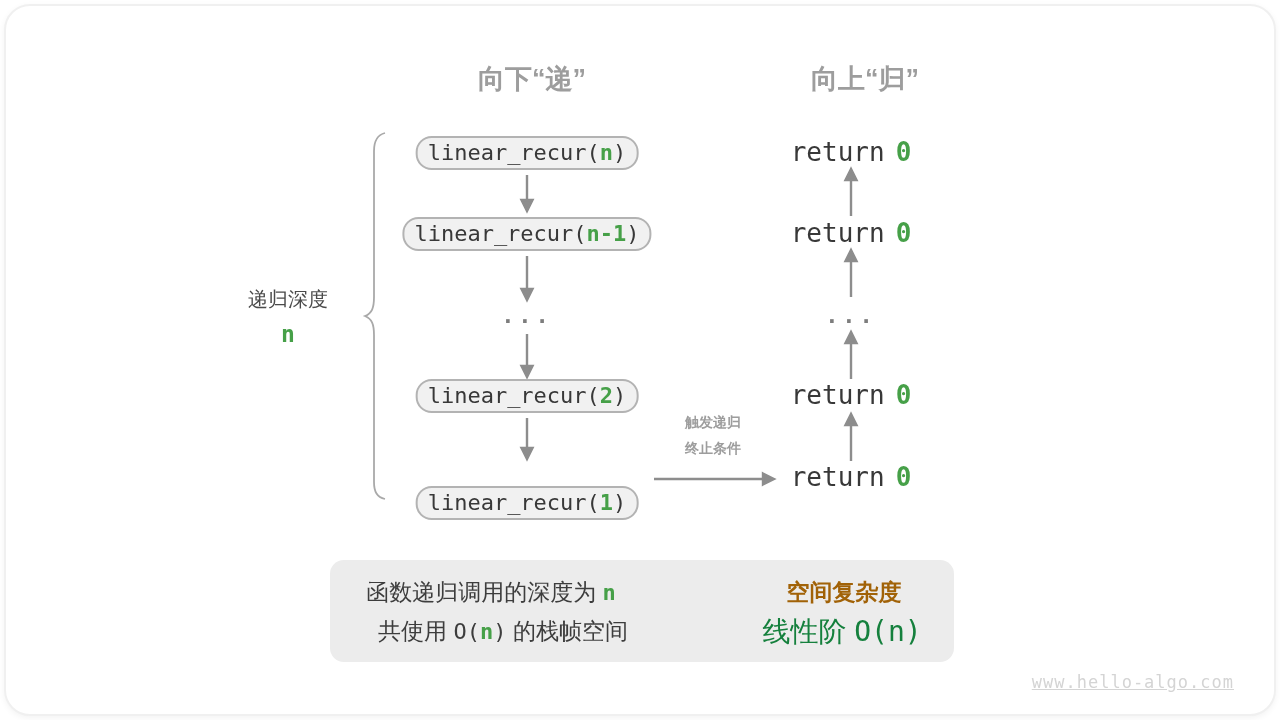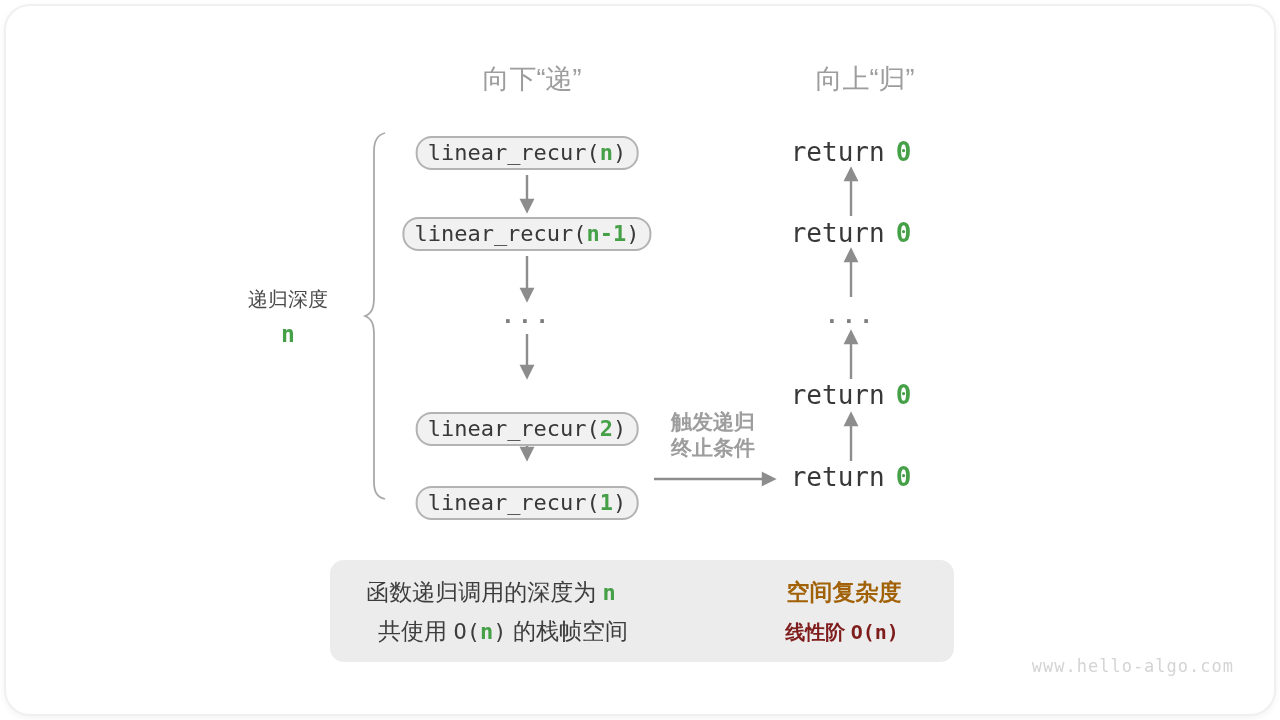--- a/index.html
+++ b/index.html
@@ -6,50 +6,51 @@
   body{width:1280px;height:720px;position:relative;font-family:"Liberation Sans",sans-serif;}
   .canvas{
     position:absolute;left:4px;top:4px;width:1272px;height:712px;
     background:#ffffff;border:2px solid #f0f0f0;border-radius:26px;
     box-shadow:0 2px 6px rgba(0,0,0,0.05);box-sizing:border-box;overflow:hidden;
   }
   .abs{position:absolute;}
   .cx{transform:translateX(-50%);}
   .mono{font-family:"DejaVu Sans Mono","Liberation Mono",monospace;}
   .g{color:#46a048;font-weight:bold;}
-  .hdr{font-size:27px;font-weight:normal;color:#9d9d9d;white-space:nowrap;}
+  .hdr{font-size:27px;font-weight:bold;color:#9d9d9d;white-space:nowrap;}
   .depth-label{font-size:20px;color:#4a4a4a;white-space:nowrap;}
   .depth-value{font-size:23px;}
   .call-box{
     left:521px;background:#f1f1f1;border:2px solid #b3b3b3;border-radius:16px;
     padding:1px 10px;font-size:22px;line-height:28px;color:#383838;white-space:nowrap;
     font-family:"DejaVu Sans Mono","Liberation Mono",monospace;box-sizing:border-box;
   }
   .ret{
     left:845px;font-size:26px;line-height:27px;color:#383838;white-space:nowrap;
     font-family:"DejaVu Sans Mono","Liberation Mono",monospace;
   }
   .ret .g{margin-left:11px;}
   .dots{
     font-size:22px;font-weight:bold;color:#7d7d7d;letter-spacing:4px;line-height:24px;
     font-family:"DejaVu Sans Mono","Liberation Mono",monospace;
   }
   .trigger{
-    font-size:21px;font-weight:bold;color:#9d9d9d;line-height:26px;text-align:center;white-space:nowrap;
+    font-size:14px;font-weight:bold;color:#9d9d9d;line-height:26px;text-align:center;white-space:nowrap;
   }
   .summary-box{
     left:324px;top:554px;width:624px;height:102px;background:#ececec;border-radius:14px;
   }
   .sum-line{font-size:23px;color:#3d3d3d;white-space:nowrap;line-height:27px;}
   .sum-line .mono{font-size:22px;}
   .sum-title{font-size:23px;font-weight:bold;color:#a16207;white-space:nowrap;line-height:27px;}
-  .sum-result{font-size:20px;font-weight:bold;color:#7f1d1d;white-space:nowrap;line-height:28px;}
+  .sum-result{font-size:28px;font-weight:normal;color:#15803d;white-space:nowrap;line-height:28px;}
   .watermark{
-    right:40px;bottom:38px;font-size:17px;color:#d4d4d4;letter-spacing:1px;
+    right:40px;bottom:22px;font-size:17px;color:#d4d4d4;letter-spacing:1px;
     font-family:"DejaVu Sans Mono","Liberation Mono",monospace;
+    text-decoration:underline;
   }
   svg.connectors{position:absolute;left:0;top:0;width:1276px;height:716px;pointer-events:none;}
 </style>
 </head>
 <body>
 
 <div class="canvas">
 
   <svg class="connectors" viewBox="0 0 1276 716">
 
@@ -91,21 +92,21 @@
 
   <div class="abs cx hdr" style="left:526px;top:55px;">向下“递”</div>
   <div class="abs cx hdr" style="left:851px;top:55px;margin-left:8px;">向上“归”</div>
 
   <div class="abs cx depth-label" style="left:282px;top:280px;">递归深度</div>
   <div class="abs cx depth-value mono g" style="left:282px;top:315px;">n</div>
 
   <div class="abs cx call-box" style="top:130px;"><span>linear_recur(</span><span class="g">n</span><span>)</span></div>
   <div class="abs cx call-box" style="top:211px;"><span>linear_recur(</span><span class="g">n-1</span><span>)</span></div>
   <div class="abs cx dots" style="left:521px;top:298px;">...</div>
-  <div class="abs cx call-box" style="top:373px;margin-top:33px;"><span>linear_recur(</span><span class="g">2</span><span>)</span></div>
+  <div class="abs cx call-box" style="top:373px;"><span>linear_recur(</span><span class="g">2</span><span>)</span></div>
   <div class="abs cx call-box" style="top:454px;margin-top:26px;"><span>linear_recur(</span><span class="g">1</span><span>)</span></div>
 
   <div class="abs cx ret" style="top:133px;"><span>return</span><span class="g">0</span></div>
   <div class="abs cx ret" style="top:214px;"><span>return</span><span class="g">0</span></div>
   <div class="abs cx dots" style="left:845px;top:298px;">...</div>
   <div class="abs cx ret" style="top:376px;"><span>return</span><span class="g">0</span></div>
   <div class="abs cx ret" style="top:458px;"><span>return</span><span class="g">0</span></div>
 
   <div class="abs cx trigger" style="left:707px;top:403px;">
     <span>触发递归</span><br>

